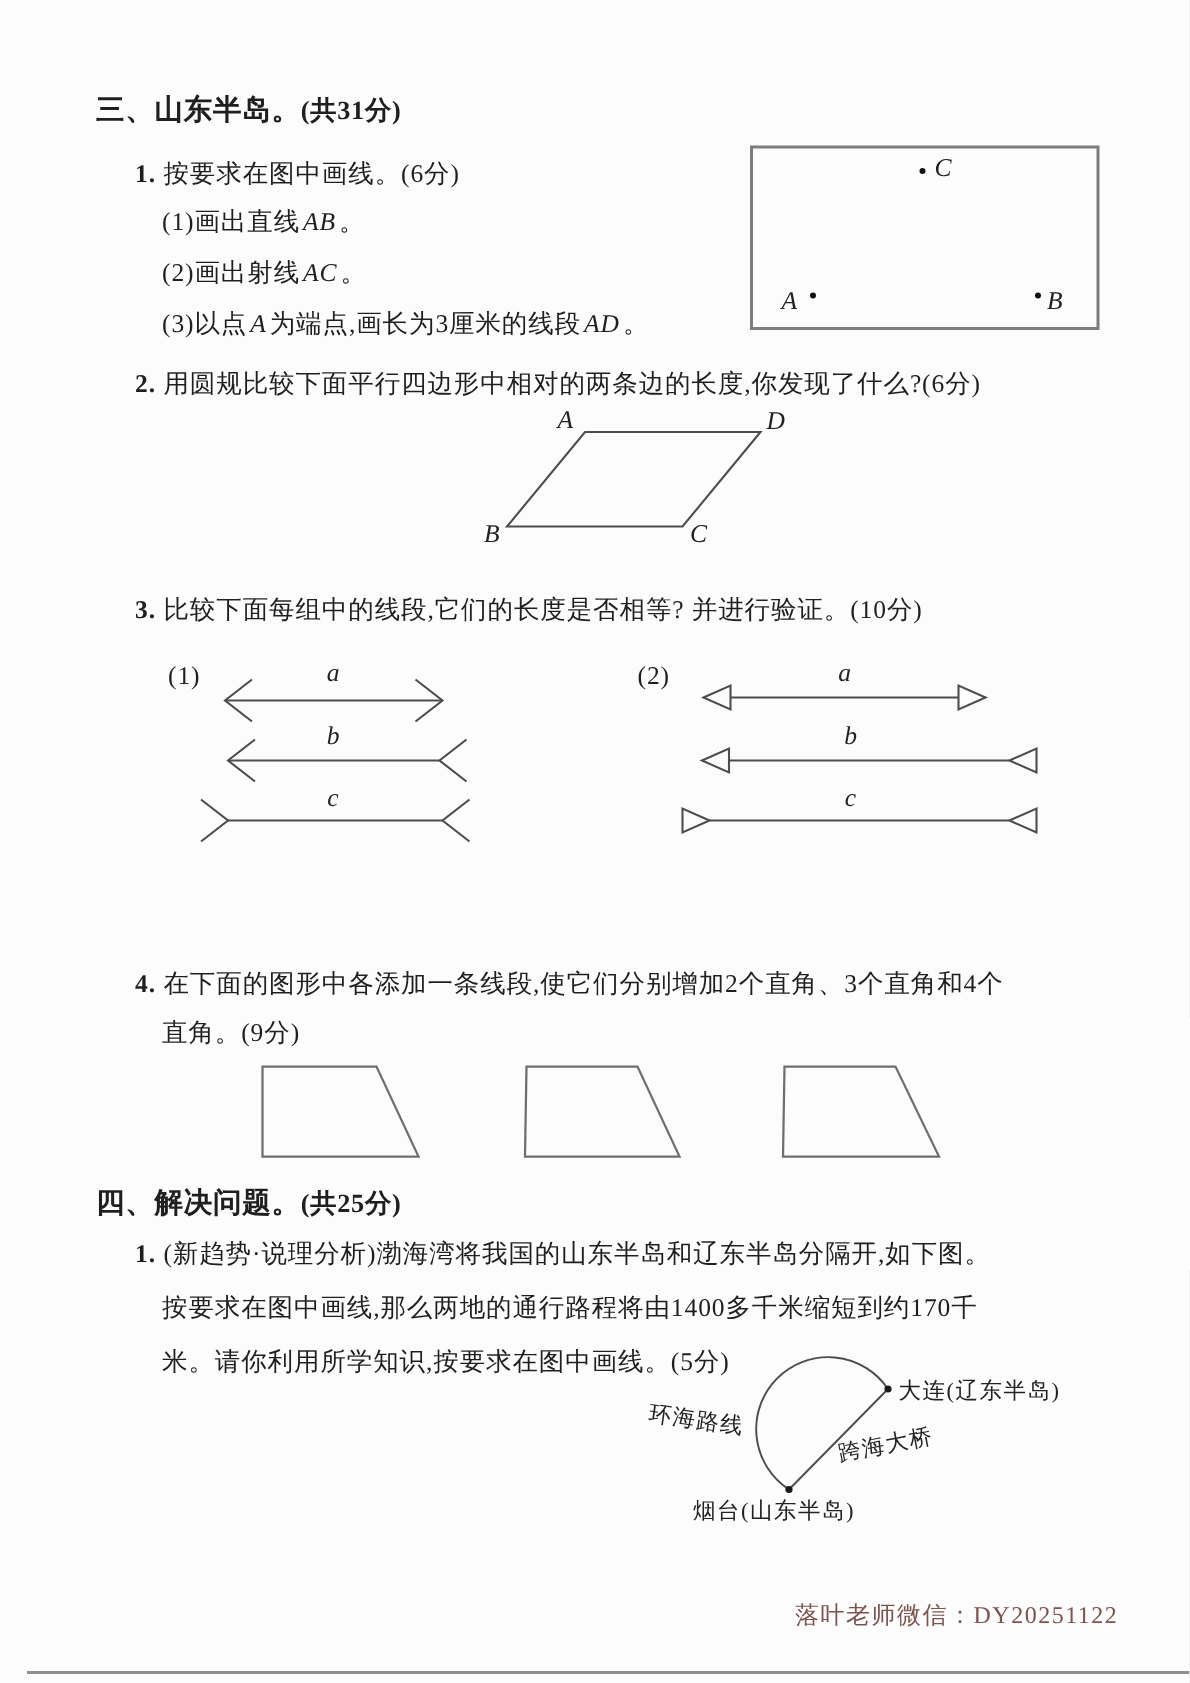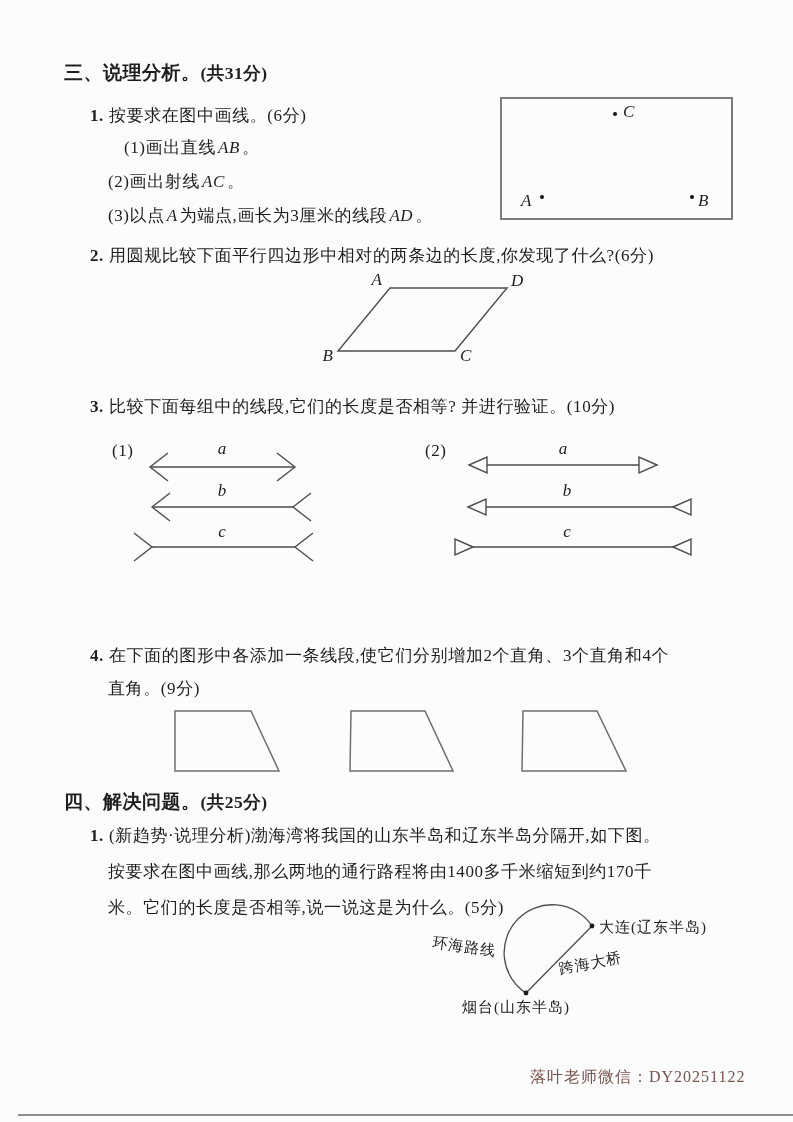--- a/index.html
+++ b/index.html
@@ -19,27 +19,27 @@
   svg .cjk{font-size:15px;letter-spacing:1px;}
   .footer{font-size:16px;letter-spacing:1px;color:#7b544e;}
   .bottom-rule{background:#8f8f8f;height:2px;}
 </style>
 </head>
 <body>
 
 <div class="page">
 
   <div class="abs h" style="left:64px;top:60px;">
-    <span>三、说理分析。</span><span class="score">(共31分)</span>
+    <span>三、山东半岛。</span><span class="score">(共31分)</span>
   </div>
 
   <div class="abs t" style="left:90px;top:104px;">
     <b class="num">1.</b><span>按要求在图中画线。(6分)</span>
   </div>
-  <div class="abs t" style="left:124px;top:136px;text-align:center;">
+  <div class="abs t" style="left:108px;top:136px;text-align:center;">
     <span>(1)画出直线</span><span class="m">AB</span><span>。</span>
   </div>
   <div class="abs t" style="left:108px;top:170px;">
     <span>(2)画出射线</span><span class="m">AC</span><span>。</span>
   </div>
   <div class="abs t" style="left:108px;top:204px;">
     <span>(3)以点</span><span class="m">A</span><span>为端点,画长为3厘米的线段</span><span class="m">AD</span><span>。</span>
   </div>
 
   <div class="abs pointbox" style="left:500px;top:97px;width:229px;height:119px;">
@@ -119,21 +119,21 @@
   </svg>
 
   <div class="abs h" style="left:64px;top:789px;">
     <span>四、解决问题。</span><span class="score">(共25分)</span>
   </div>
 
   <div class="abs t" style="left:90px;top:824px;">
     <b class="num">1.</b><span>(新趋势·说理分析)</span><span>渤海湾将我国的山东半岛和辽东半岛分隔开,如下图。</span>
   </div>
   <div class="abs t" style="left:108px;top:860px;">按要求在图中画线,那么两地的通行路程将由1400多千米缩短到约170千</div>
-  <div class="abs t" style="left:108px;top:896px;">米。它们的长度是否相等,说一说这是为什么。(5分)</div>
+  <div class="abs t" style="left:108px;top:896px;">米。请你利用所学知识,按要求在图中画线。(5分)</div>
 
   <svg class="abs" style="left:420px;top:895px;" width="340" height="130" viewBox="0 0 340 130">
     <path d="M106,98 A48,48 0 1 1 172,31" fill="none" stroke="#4d4d4d" stroke-width="1.3"></path>
     <line x1="106" y1="98" x2="172" y2="31" stroke="#4d4d4d" stroke-width="1.3"></line>
     <circle cx="106" cy="98" r="2.4" fill="#1a1a1a"></circle>
     <circle cx="172" cy="31" r="2.4" fill="#1a1a1a"></circle>
     <text class="cjk" x="12" y="52" transform="rotate(8,12,52)">环海路线</text>
     <text class="cjk" x="140" y="79" transform="rotate(-11,140,79)">跨海大桥</text>
     <text class="cjk" x="179" y="37">大连(辽东半岛)</text>
     <text class="cjk" x="42" y="117">烟台(山东半岛)</text>

